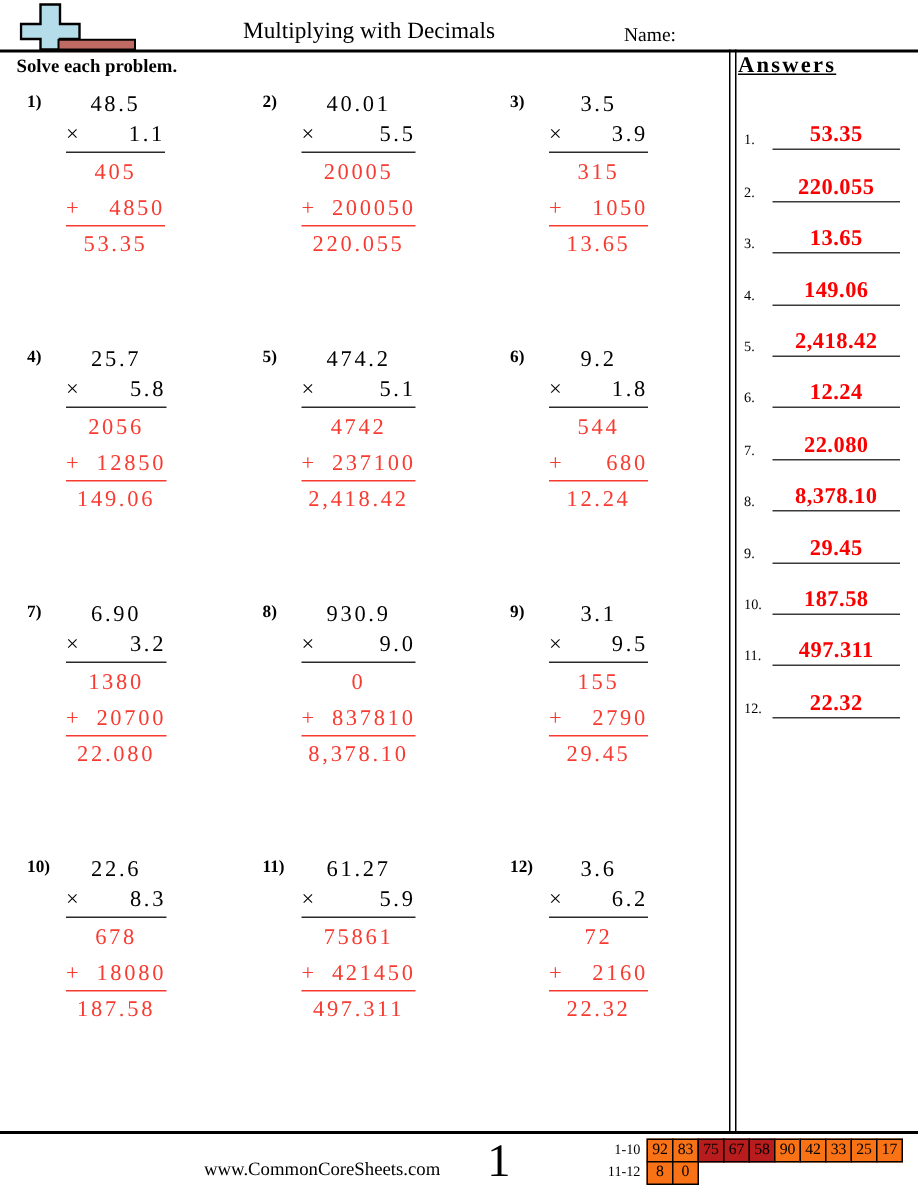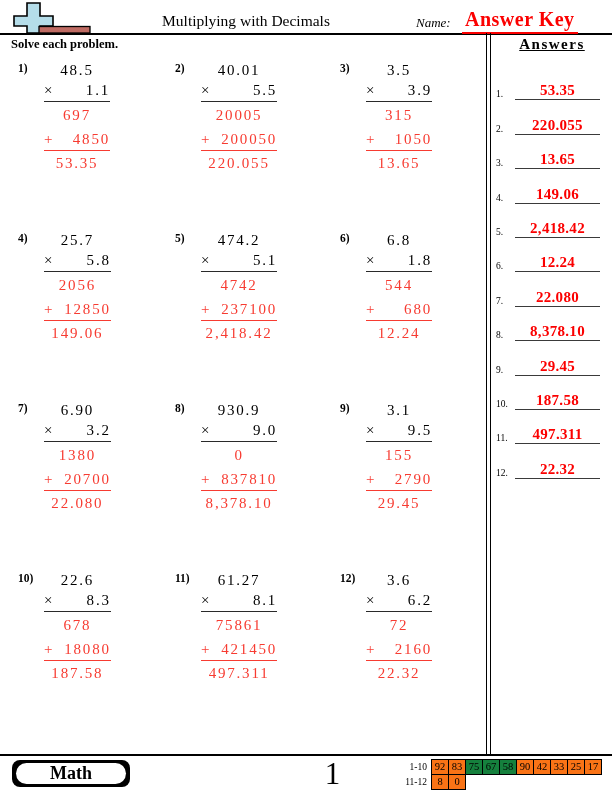--- a/index.html
+++ b/index.html
@@ -5,94 +5,93 @@
   html,body{margin:0;padding:0;background:#888;}
   .page{
     position:relative; width:612px; height:792px; margin:0 auto;
     background:#fff; font-family:"Liberation Serif","DejaVu Serif",serif;
     color:#000; overflow:hidden;
   }
   
   .header{position:absolute; left:0; top:0; width:612px; height:33px; border-bottom:2.5px solid #000;}
   .plus-icon{position:absolute; left:13px; top:2px;}
   .page-title{position:absolute; left:0; top:12px; width:492px; text-align:center; font-size:15.5px;}
-  .name-label{position:absolute; left:416px; top:15px; font-size:13px;font-style:italic;}
+  .name-label{position:absolute; left:416px; top:15px; font-size:13px;}
   .answer-key{position:absolute; left:462px; top:8px; font-size:20px; font-weight:bold; color:#fb0000;
               border-bottom:2px solid #fb0000; padding:0 3px 1px 3px; letter-spacing:0.5px;}
   
   .solve-instr{position:absolute; left:11px; top:37px; font-size:12.5px; font-weight:bold;}
   .problems-grid{position:absolute; left:18px; top:60px; width:462px; display:grid;
                  grid-template-columns:157px 165px 140px; grid-auto-rows:170px;}
   .problem{display:flex; gap:9px; align-items:flex-start;}
   .p-label{font-size:11.5px; font-weight:bold; padding-top:2px; min-width:17px;}
   .work{display:inline-block; min-width:66px; font-size:15px; letter-spacing:1.8px; text-align:right;}
   .wline{height:20px; line-height:20px; white-space:nowrap;text-align:center;}
   .oprow{display:flex; justify-content:space-between; gap:10px;}
   .rule-black{border-top:1.8px solid #2a2a2a; margin:1px 0 3px 0;}
   .rule-red{border-top:1.8px solid #f73b31; margin:1px 0 2px 0;}
   .red{color:#f73b31;}
   .plusrow{margin-top:4px;}
   
   .divider{position:absolute; left:486px; top:33px; height:721px; width:3px;
            border-left:1.6px solid #000; border-right:1.6px solid #000;}
   
   .answers-panel{position:absolute; left:492px; top:36px; width:120px;}
-  .answers-title{text-align:center; font-size:15px; font-weight:bold; letter-spacing:1.5px;
+  .answers-title{font-size:15px; font-weight:bold; letter-spacing:1.5px;
                  text-decoration:underline; margin-bottom:13px;}
   .answer-item{height:34.4px; display:flex; align-items:flex-end; padding-left:4px;}
   .answer-num{font-size:9.5px; width:19px; padding-bottom:1px;}
   .answer-line{flex:1; margin-right:12px; border-bottom:1.7px solid #3a3a3a; text-align:center;
                font-weight:bold; font-size:15px; color:#fb0000; line-height:17px; letter-spacing:0.3px;}
   
   .footer{position:absolute; left:0; right:0; top:754px; bottom:0; border-top:2.5px solid #000;}
   .math-badge{position:absolute; left:12px; top:4px; width:118px; height:27px; background:#000; border-radius:8px;}
   .math-badge-inner{position:absolute; left:4px; right:4px; top:3px; bottom:3px; background:#fff;
                     border-radius:11px; text-align:center; font-size:18px; font-weight:bold; line-height:21px;}
   .website{position:absolute; left:136px; top:16px; font-size:12.5px;}
   .page-number{position:absolute; left:305px; top:0px; width:55px; text-align:center; font-size:31px;}
   .scorebox{position:absolute; right:10px; top:3px;}
   .score-row{display:flex; justify-content:flex-end; align-items:center;}
   .score-row + .score-row{margin-top:-1px;}
   .score-label{font-size:9.5px; padding-right:4px; min-width:30px; text-align:right;}
   .score-cell{box-sizing:border-box; width:18px; height:16px; border:1px solid #000; margin-left:-1px;
-              text-align:center; font-size:10.5px; line-height:14px; background:#15803d;}
+              text-align:center; font-size:10.5px; line-height:14px; background:#b91c1c;}
   .score-cell:first-of-type{margin-left:0;}
   .score-cell[data-hl="true"]{background:#f97316;}
   .score-spacer{width:136px;}
 </style>
 </head>
 <body>
 
 <div class="page">
 
   <div class="header">
     <span class="plus-icon">
       <svg width="82" height="32" viewBox="0 0 82 32">
         <path d="M14 1 H27 V14 H40 V24 H27 V31 H14 V24 H1 V14 H14 Z" fill="#b5dde9" stroke="#000" stroke-width="1.6"></path>
         <rect x="26" y="24.5" width="51" height="6.5" fill="#bf6b63" stroke="#000" stroke-width="1.3"></rect>
       </svg>
     </span>
     <div class="page-title">Multiplying with Decimals</div>
     <div class="name-label">Name:</div>
-    <div class="answer-key">Answer Key</div>
   </div>
 
   <div class="solve-instr">Solve each problem.</div>
 
   <div class="problems-grid" id="problems-grid">
     <div class="problem">
       <div class="p-label">1)</div>
       <div class="work">
         <div class="wline">48.5</div>
         <div class="wline oprow">
           <span>×</span>
           <span>1.1</span>
         </div>
         <div class="rule-black"></div>
-        <div class="wline red">697</div>
+        <div class="wline red">405</div>
         <div class="wline oprow red plusrow">
           <span>+</span>
           <span>4850</span>
         </div>
         <div class="rule-red"></div>
         <div class="wline red">53.35</div>
       </div>
     </div>
 
     <div class="problem">
@@ -167,21 +166,21 @@
           <span>237100</span>
         </div>
         <div class="rule-red"></div>
         <div class="wline red">2,418.42</div>
       </div>
     </div>
 
     <div class="problem">
       <div class="p-label">6)</div>
       <div class="work">
-        <div class="wline">6.8</div>
+        <div class="wline">9.2</div>
         <div class="wline oprow">
           <span>×</span>
           <span>1.8</span>
         </div>
         <div class="rule-black"></div>
         <div class="wline red">544</div>
         <div class="wline oprow red plusrow">
           <span>+</span>
           <span>680</span>
         </div>
@@ -265,21 +264,21 @@
         <div class="wline red">187.58</div>
       </div>
     </div>
 
     <div class="problem">
       <div class="p-label">11)</div>
       <div class="work">
         <div class="wline">61.27</div>
         <div class="wline oprow">
           <span>×</span>
-          <span>8.1</span>
+          <span>5.9</span>
         </div>
         <div class="rule-black"></div>
         <div class="wline red">75861</div>
         <div class="wline oprow red plusrow">
           <span>+</span>
           <span>421450</span>
         </div>
         <div class="rule-red"></div>
         <div class="wline red">497.311</div>
       </div>
@@ -366,23 +365,21 @@
     </div>
 
     <div class="answer-item">
       <span class="answer-num">12.</span>
       <span class="answer-line">22.32</span>
     </div>
   </div>
   </div>
 
   <div class="footer">
-    <div class="math-badge">
-      <div class="math-badge-inner">Math</div>
-    </div>
+    <div class="website">www.CommonCoreSheets.com</div>
     <div class="page-number">1</div>
     <div class="scorebox">
       <div class="score-row">
         <span class="score-label">1-10</span>
         <span id="score-row1-cells" style="display:flex">
     <span class="score-cell" data-hl="true">92</span>
 
     <span class="score-cell" data-hl="true">83</span>
 
     <span class="score-cell" data-hl="false">75</span>

